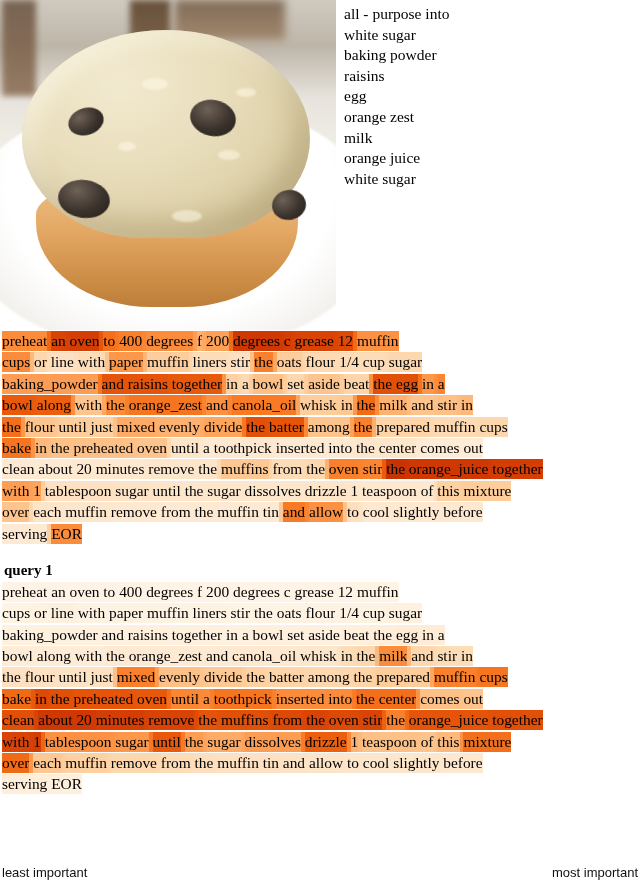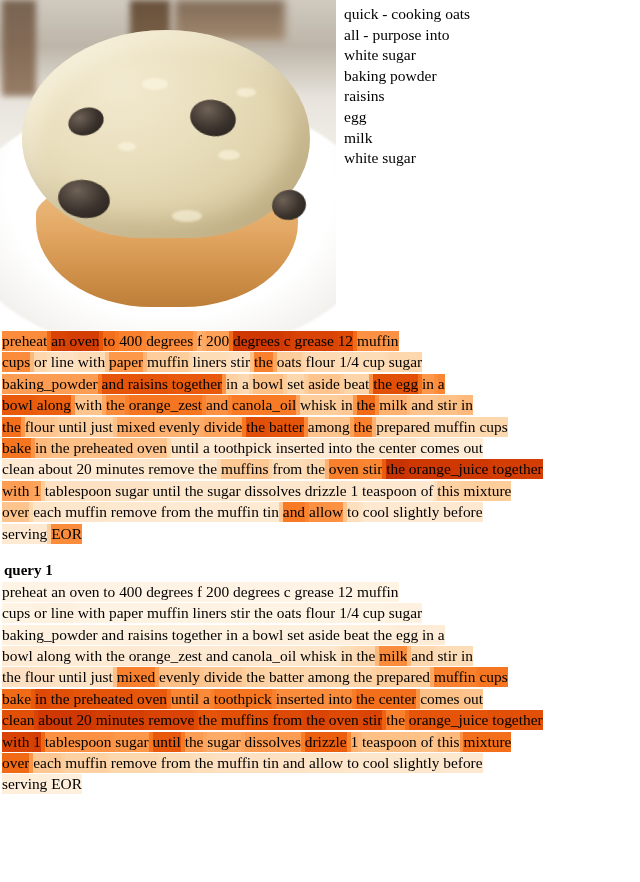--- a/index.html
+++ b/index.html
@@ -135,27 +135,28 @@
           <div class="raisin" style="left: 46px; top: 78px; width: 36px; height: 27px; transform: rotate(-18deg);"></div>
           <div class="raisin" style="left: 168px; top: 70px; width: 46px; height: 36px; transform: rotate(12deg);"></div>
           <div class="raisin" style="left: 36px; top: 150px; width: 52px; height: 38px; transform: rotate(8deg);"></div>
           <div class="raisin" style="left: 250px; top: 160px; width: 34px; height: 30px; transform: rotate(-10deg);"></div>
         </div>
     </div>
   </div>
 
   <div class="ingredients">
     <div id="ingredients-list">
-        <div class="ing-item">quick - cooking oats</div>
         <div class="ing-item">all - purpose into</div>
         <div class="ing-item">white sugar</div>
         <div class="ing-item">baking powder</div>
         <div class="ing-item">raisins</div>
         <div class="ing-item">egg</div>
+        <div class="ing-item">orange zest</div>
         <div class="ing-item">milk</div>
+        <div class="ing-item">orange juice</div>
         <div class="ing-item">white sugar</div>
       </div>
   </div>
 </div>
 
 <div id="queries">
     <div class="query-block">
       <div class="qline"><span class="tok" style="background: rgb(251, 140, 59);">preheat</span><span class="tok" style="background: rgb(240, 103, 19);"> </span><span class="tok" style="background: rgb(217, 67, 5);">an</span><span class="tok" style="background: rgb(214, 65, 4);"> </span><span class="tok" style="background: rgb(212, 62, 4);">oven</span><span class="tok" style="background: rgb(231, 87, 10);"> </span><span class="tok" style="background: rgb(243, 111, 27);">to</span><span class="tok" style="background: rgb(247, 119, 35);"> </span><span class="tok" style="background: rgb(249, 128, 44);">400</span><span class="tok" style="background: rgb(250, 134, 51);"> </span><span class="tok" style="background: rgb(251, 140, 59);">degrees</span><span class="tok" style="background: rgb(253, 157, 83);"> </span><span class="tok" style="background: rgb(253, 178, 114);">f</span><span class="tok" style="background: rgb(253, 170, 101);"> </span><span class="tok" style="background: rgb(253, 161, 88);">200</span><span class="tok" style="background: rgb(242, 107, 23);"> </span><span class="tok" style="background: rgb(207, 56, 3);">degrees</span><span class="tok" style="background: rgb(209, 59, 3);"> </span><span class="tok" style="background: rgb(212, 62, 4);">c</span><span class="tok" style="background: rgb(214, 65, 4);"> </span><span class="tok" style="background: rgb(217, 67, 5);">grease</span><span class="tok" style="background: rgb(219, 70, 5);"> </span><span class="tok" style="background: rgb(222, 73, 6);">12</span><span class="tok" style="background: rgb(242, 108, 24);"> </span><span class="tok" style="background: rgb(252, 145, 67);">muffin</span></div>
       <div class="qline"><span class="tok" style="background: rgb(251, 140, 59);">cups</span><span class="tok" style="background: rgb(253, 185, 124);"> </span><span class="tok" style="background: rgb(253, 215, 174);">or</span><span class="tok" style="background: rgb(253, 220, 184);"> </span><span class="tok" style="background: rgb(253, 225, 194);">line</span><span class="tok" style="background: rgb(253, 222, 189);"> </span><span class="tok" style="background: rgb(253, 220, 184);">with</span><span class="tok" style="background: rgb(253, 196, 141);"> </span><span class="tok" style="background: rgb(253, 151, 74);">paper</span><span class="tok" style="background: rgb(253, 182, 119);"> </span><span class="tok" style="background: rgb(253, 205, 155);">muffin</span><span class="tok" style="background: rgb(253, 214, 171);"> </span><span class="tok" style="background: rgb(253, 220, 184);">liners</span><span class="tok" style="background: rgb(253, 222, 189);"> </span><span class="tok" style="background: rgb(253, 225, 194);">stir</span><span class="tok" style="background: rgb(253, 192, 134);"> </span><span class="tok" style="background: rgb(249, 128, 44);">the</span><span class="tok" style="background: rgb(253, 168, 98);"> </span><span class="tok" style="background: rgb(253, 205, 155);">oats</span><span class="tok" style="background: rgb(253, 213, 169);"> </span><span class="tok" style="background: rgb(253, 218, 179);">flour</span><span class="tok" style="background: rgb(253, 219, 181);"> </span><span class="tok" style="background: rgb(253, 220, 184);">1/4</span><span class="tok" style="background: rgb(253, 220, 184);"> </span><span class="tok" style="background: rgb(253, 220, 184);">cup</span><span class="tok" style="background: rgb(253, 218, 179);"> </span><span class="tok" style="background: rgb(253, 215, 174);">sugar</span></div>
       <div class="qline"><span class="tok" style="background: rgb(253, 157, 83);">baking_powder</span><span class="tok" style="background: rgb(247, 119, 35);"> </span><span class="tok" style="background: rgb(229, 84, 9);">and</span><span class="tok" style="background: rgb(229, 84, 9);"> </span><span class="tok" style="background: rgb(229, 84, 9);">raisins</span><span class="tok" style="background: rgb(231, 87, 10);"> </span><span class="tok" style="background: rgb(232, 89, 12);">together</span><span class="tok" style="background: rgb(252, 148, 70);"> </span><span class="tok" style="background: rgb(253, 209, 162);">in</span><span class="tok" style="background: rgb(253, 214, 171);"> </span><span class="tok" style="background: rgb(253, 218, 179);">a</span><span class="tok" style="background: rgb(253, 207, 159);"> </span><span class="tok" style="background: rgb(253, 192, 134);">bowl</span><span class="tok" style="background: rgb(253, 205, 155);"> </span><span class="tok" style="background: rgb(253, 215, 174);">set</span><span class="tok" style="background: rgb(253, 207, 159);"> </span><span class="tok" style="background: rgb(253, 196, 141);">aside</span><span class="tok" style="background: rgb(253, 205, 155);"> </span><span class="tok" style="background: rgb(253, 213, 169);">beat</span><span class="tok" style="background: rgb(252, 145, 67);"> </span><span class="tok" style="background: rgb(226, 79, 7);">the</span><span class="tok" style="background: rgb(226, 79, 7);"> </span><span class="tok" style="background: rgb(226, 79, 7);">egg</span><span class="tok" style="background: rgb(245, 114, 29);"> </span><span class="tok" style="background: rgb(253, 151, 74);">in</span><span class="tok" style="background: rgb(251, 142, 63);"> </span><span class="tok" style="background: rgb(250, 134, 51);">a</span></div>
@@ -178,13 +179,17 @@
       <div class="qline"><span class="tok" style="background: rgb(241, 106, 21);">bake</span><span class="tok" style="background: rgb(232, 89, 12);"> </span><span class="tok" style="background: rgb(222, 73, 6);">in</span><span class="tok" style="background: rgb(224, 76, 6);"> </span><span class="tok" style="background: rgb(226, 79, 7);">the</span><span class="tok" style="background: rgb(227, 81, 8);"> </span><span class="tok" style="background: rgb(229, 84, 9);">preheated</span><span class="tok" style="background: rgb(231, 87, 10);"> </span><span class="tok" style="background: rgb(232, 89, 12);">oven</span><span class="tok" style="background: rgb(243, 111, 27);"> </span><span class="tok" style="background: rgb(250, 134, 51);">until</span><span class="tok" style="background: rgb(251, 137, 55);"> </span><span class="tok" style="background: rgb(251, 140, 59);">a</span><span class="tok" style="background: rgb(249, 128, 44);"> </span><span class="tok" style="background: rgb(246, 117, 32);">toothpick</span><span class="tok" style="background: rgb(249, 128, 44);"> </span><span class="tok" style="background: rgb(251, 140, 59);">inserted</span><span class="tok" style="background: rgb(251, 140, 59);"> </span><span class="tok" style="background: rgb(251, 140, 59);">into</span><span class="tok" style="background: rgb(249, 125, 40);"> </span><span class="tok" style="background: rgb(243, 111, 27);">the</span><span class="tok" style="background: rgb(243, 111, 27);"> </span><span class="tok" style="background: rgb(243, 111, 27);">center</span><span class="tok" style="background: rgb(252, 148, 70);"> </span><span class="tok" style="background: rgb(253, 192, 134);">comes</span><span class="tok" style="background: rgb(253, 194, 138);"> </span><span class="tok" style="background: rgb(253, 196, 141);">out</span></div>
       <div class="qline"><span class="tok" style="background: rgb(226, 79, 7);">clean</span><span class="tok" style="background: rgb(217, 67, 5);"> </span><span class="tok" style="background: rgb(207, 56, 3);">about</span><span class="tok" style="background: rgb(207, 56, 3);"> </span><span class="tok" style="background: rgb(207, 56, 3);">20</span><span class="tok" style="background: rgb(209, 59, 3);"> </span><span class="tok" style="background: rgb(212, 62, 4);">minutes</span><span class="tok" style="background: rgb(214, 65, 4);"> </span><span class="tok" style="background: rgb(217, 67, 5);">remove</span><span class="tok" style="background: rgb(224, 76, 6);"> </span><span class="tok" style="background: rgb(229, 84, 9);">the</span><span class="tok" style="background: rgb(227, 81, 8);"> </span><span class="tok" style="background: rgb(226, 79, 7);">muffins</span><span class="tok" style="background: rgb(224, 76, 6);"> </span><span class="tok" style="background: rgb(222, 73, 6);">from</span><span class="tok" style="background: rgb(219, 70, 5);"> </span><span class="tok" style="background: rgb(217, 67, 5);">the</span><span class="tok" style="background: rgb(219, 70, 5);"> </span><span class="tok" style="background: rgb(222, 73, 6);">oven</span><span class="tok" style="background: rgb(219, 70, 5);"> </span><span class="tok" style="background: rgb(217, 67, 5);">stir</span><span class="tok" style="background: rgb(237, 97, 15);"> </span><span class="tok" style="background: rgb(249, 128, 44);">the</span><span class="tok" style="background: rgb(241, 106, 21);"> </span><span class="tok" style="background: rgb(229, 84, 9);">orange_juice</span><span class="tok" style="background: rgb(227, 81, 8);"> </span><span class="tok" style="background: rgb(226, 79, 7);">together</span></div>
       <div class="qline"><span class="tok" style="background: rgb(217, 67, 5);">with</span><span class="tok" style="background: rgb(214, 65, 4);"> </span><span class="tok" style="background: rgb(212, 62, 4);">1</span><span class="tok" style="background: rgb(240, 103, 19);"> </span><span class="tok" style="background: rgb(252, 145, 67);">tablespoon</span><span class="tok" style="background: rgb(252, 148, 70);"> </span><span class="tok" style="background: rgb(253, 151, 74);">sugar</span><span class="tok" style="background: rgb(247, 119, 35);"> </span><span class="tok" style="background: rgb(232, 89, 12);">until</span><span class="tok" style="background: rgb(248, 122, 37);"> </span><span class="tok" style="background: rgb(253, 157, 83);">the</span><span class="tok" style="background: rgb(253, 164, 93);"> </span><span class="tok" style="background: rgb(253, 171, 103);">sugar</span><span class="tok" style="background: rgb(253, 164, 93);"> </span><span class="tok" style="background: rgb(253, 157, 83);">dissolves</span><span class="tok" style="background: rgb(249, 125, 40);"> </span><span class="tok" style="background: rgb(236, 95, 14);">drizzle</span><span class="tok" style="background: rgb(250, 134, 51);"> </span><span class="tok" style="background: rgb(253, 178, 114);">1</span><span class="tok" style="background: rgb(253, 185, 124);"> </span><span class="tok" style="background: rgb(253, 192, 134);">teaspoon</span><span class="tok" style="background: rgb(253, 194, 138);"> </span><span class="tok" style="background: rgb(253, 196, 141);">of</span><span class="tok" style="background: rgb(253, 192, 134);"> </span><span class="tok" style="background: rgb(253, 185, 124);">this</span><span class="tok" style="background: rgb(252, 145, 67);"> </span><span class="tok" style="background: rgb(243, 111, 27);">mixture</span></div>
       <div class="qline"><span class="tok" style="background: rgb(241, 106, 21);">over</span><span class="tok" style="background: rgb(253, 151, 74);"> </span><span class="tok" style="background: rgb(253, 200, 148);">each</span><span class="tok" style="background: rgb(253, 205, 155);"> </span><span class="tok" style="background: rgb(253, 209, 162);">muffin</span><span class="tok" style="background: rgb(253, 213, 169);"> </span><span class="tok" style="background: rgb(253, 215, 174);">remove</span><span class="tok" style="background: rgb(253, 218, 179);"> </span><span class="tok" style="background: rgb(253, 220, 184);">from</span><span class="tok" style="background: rgb(253, 221, 186);"> </span><span class="tok" style="background: rgb(253, 222, 189);">the</span><span class="tok" style="background: rgb(253, 224, 191);"> </span><span class="tok" style="background: rgb(253, 225, 194);">muffin</span><span class="tok" style="background: rgb(253, 225, 194);"> </span><span class="tok" style="background: rgb(253, 225, 194);">tin</span><span class="tok" style="background: rgb(253, 226, 196);"> </span><span class="tok" style="background: rgb(253, 227, 198);">and</span><span class="tok" style="background: rgb(253, 228, 199);"> </span><span class="tok" style="background: rgb(253, 229, 201);">allow</span><span class="tok" style="background: rgb(253, 230, 203);"> </span><span class="tok" style="background: rgb(253, 231, 204);">to</span><span class="tok" style="background: rgb(253, 231, 204);"> </span><span class="tok" style="background: rgb(253, 231, 204);">cool</span><span class="tok" style="background: rgb(253, 231, 204);"> </span><span class="tok" style="background: rgb(253, 231, 204);">slightly</span><span class="tok" style="background: rgb(253, 232, 206);"> </span><span class="tok" style="background: rgb(254, 232, 208);">before</span></div>
       <div class="qline"><span class="tok" style="background: rgb(254, 238, 218);">serving</span><span class="tok" style="background: rgb(254, 239, 220);"> </span><span class="tok" style="background: rgb(254, 240, 221);">EOR</span></div>
     </div>
   </div>
 
 <div class="legend-wrap">
   <div class="legend-bar"></div>
+  <div class="legend-labels">
+    <span>least important</span>
+    <span>most important</span>
+  </div>
 </div>
 
 </body></html>

